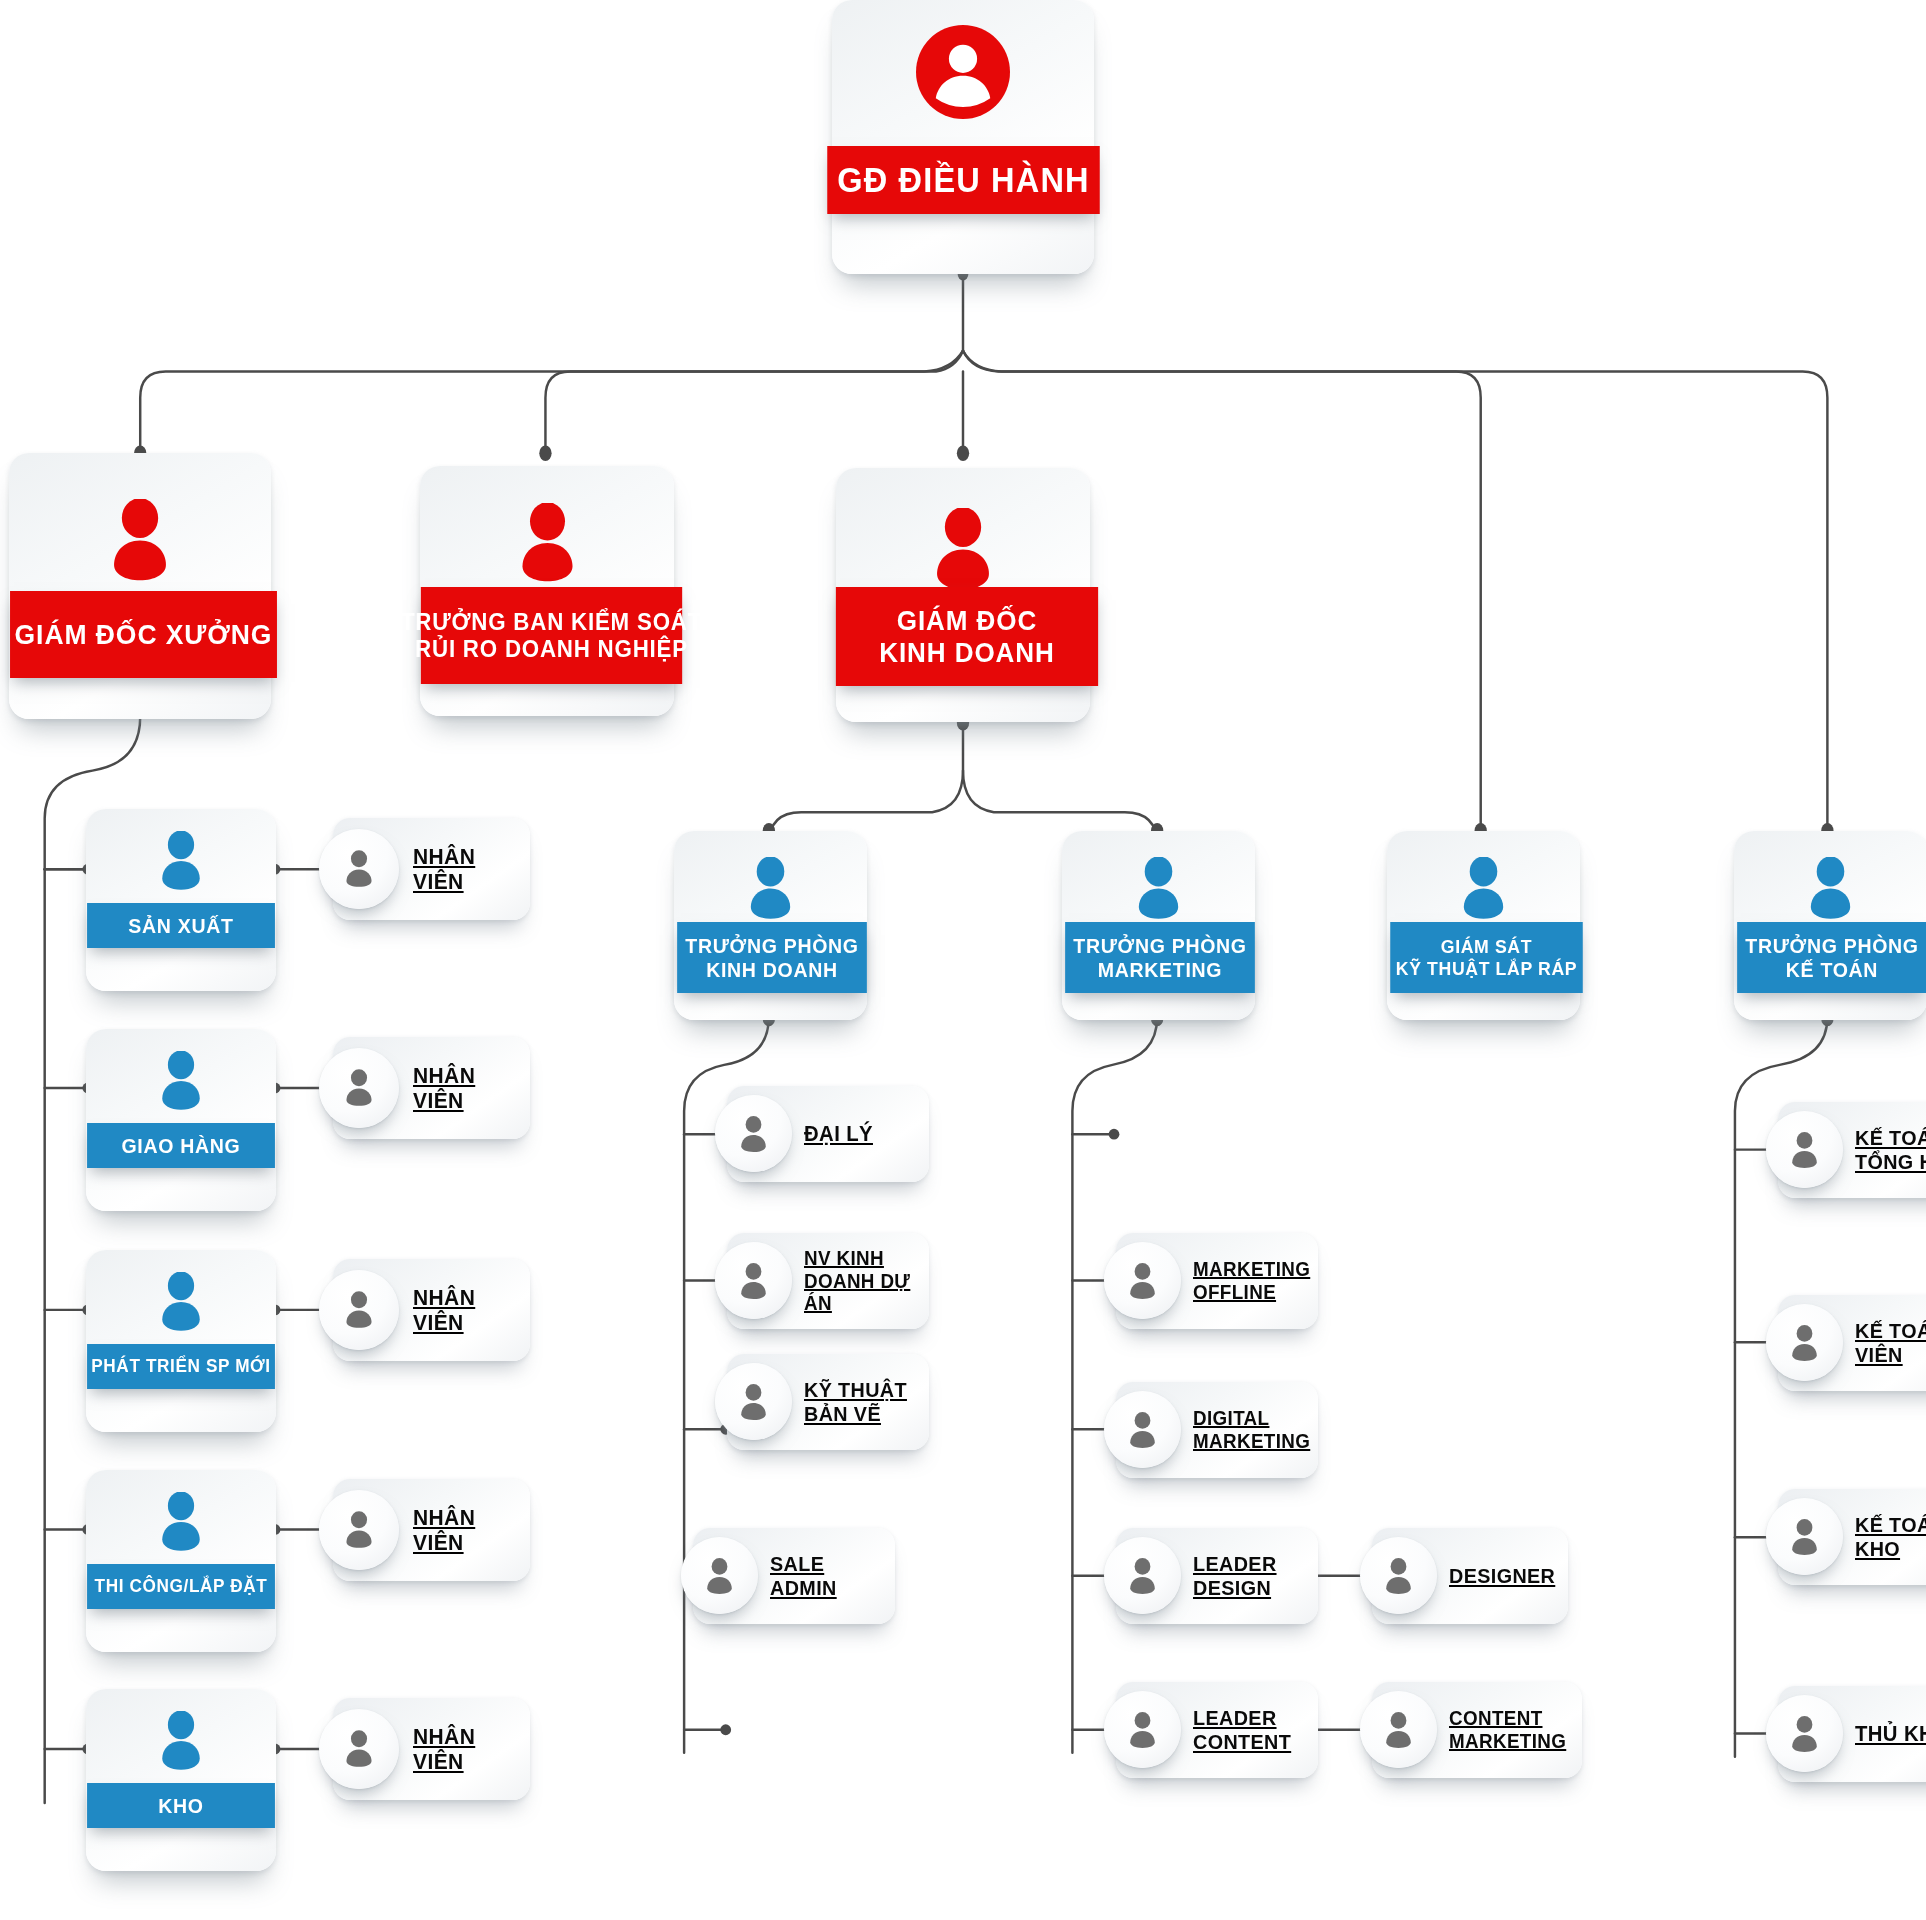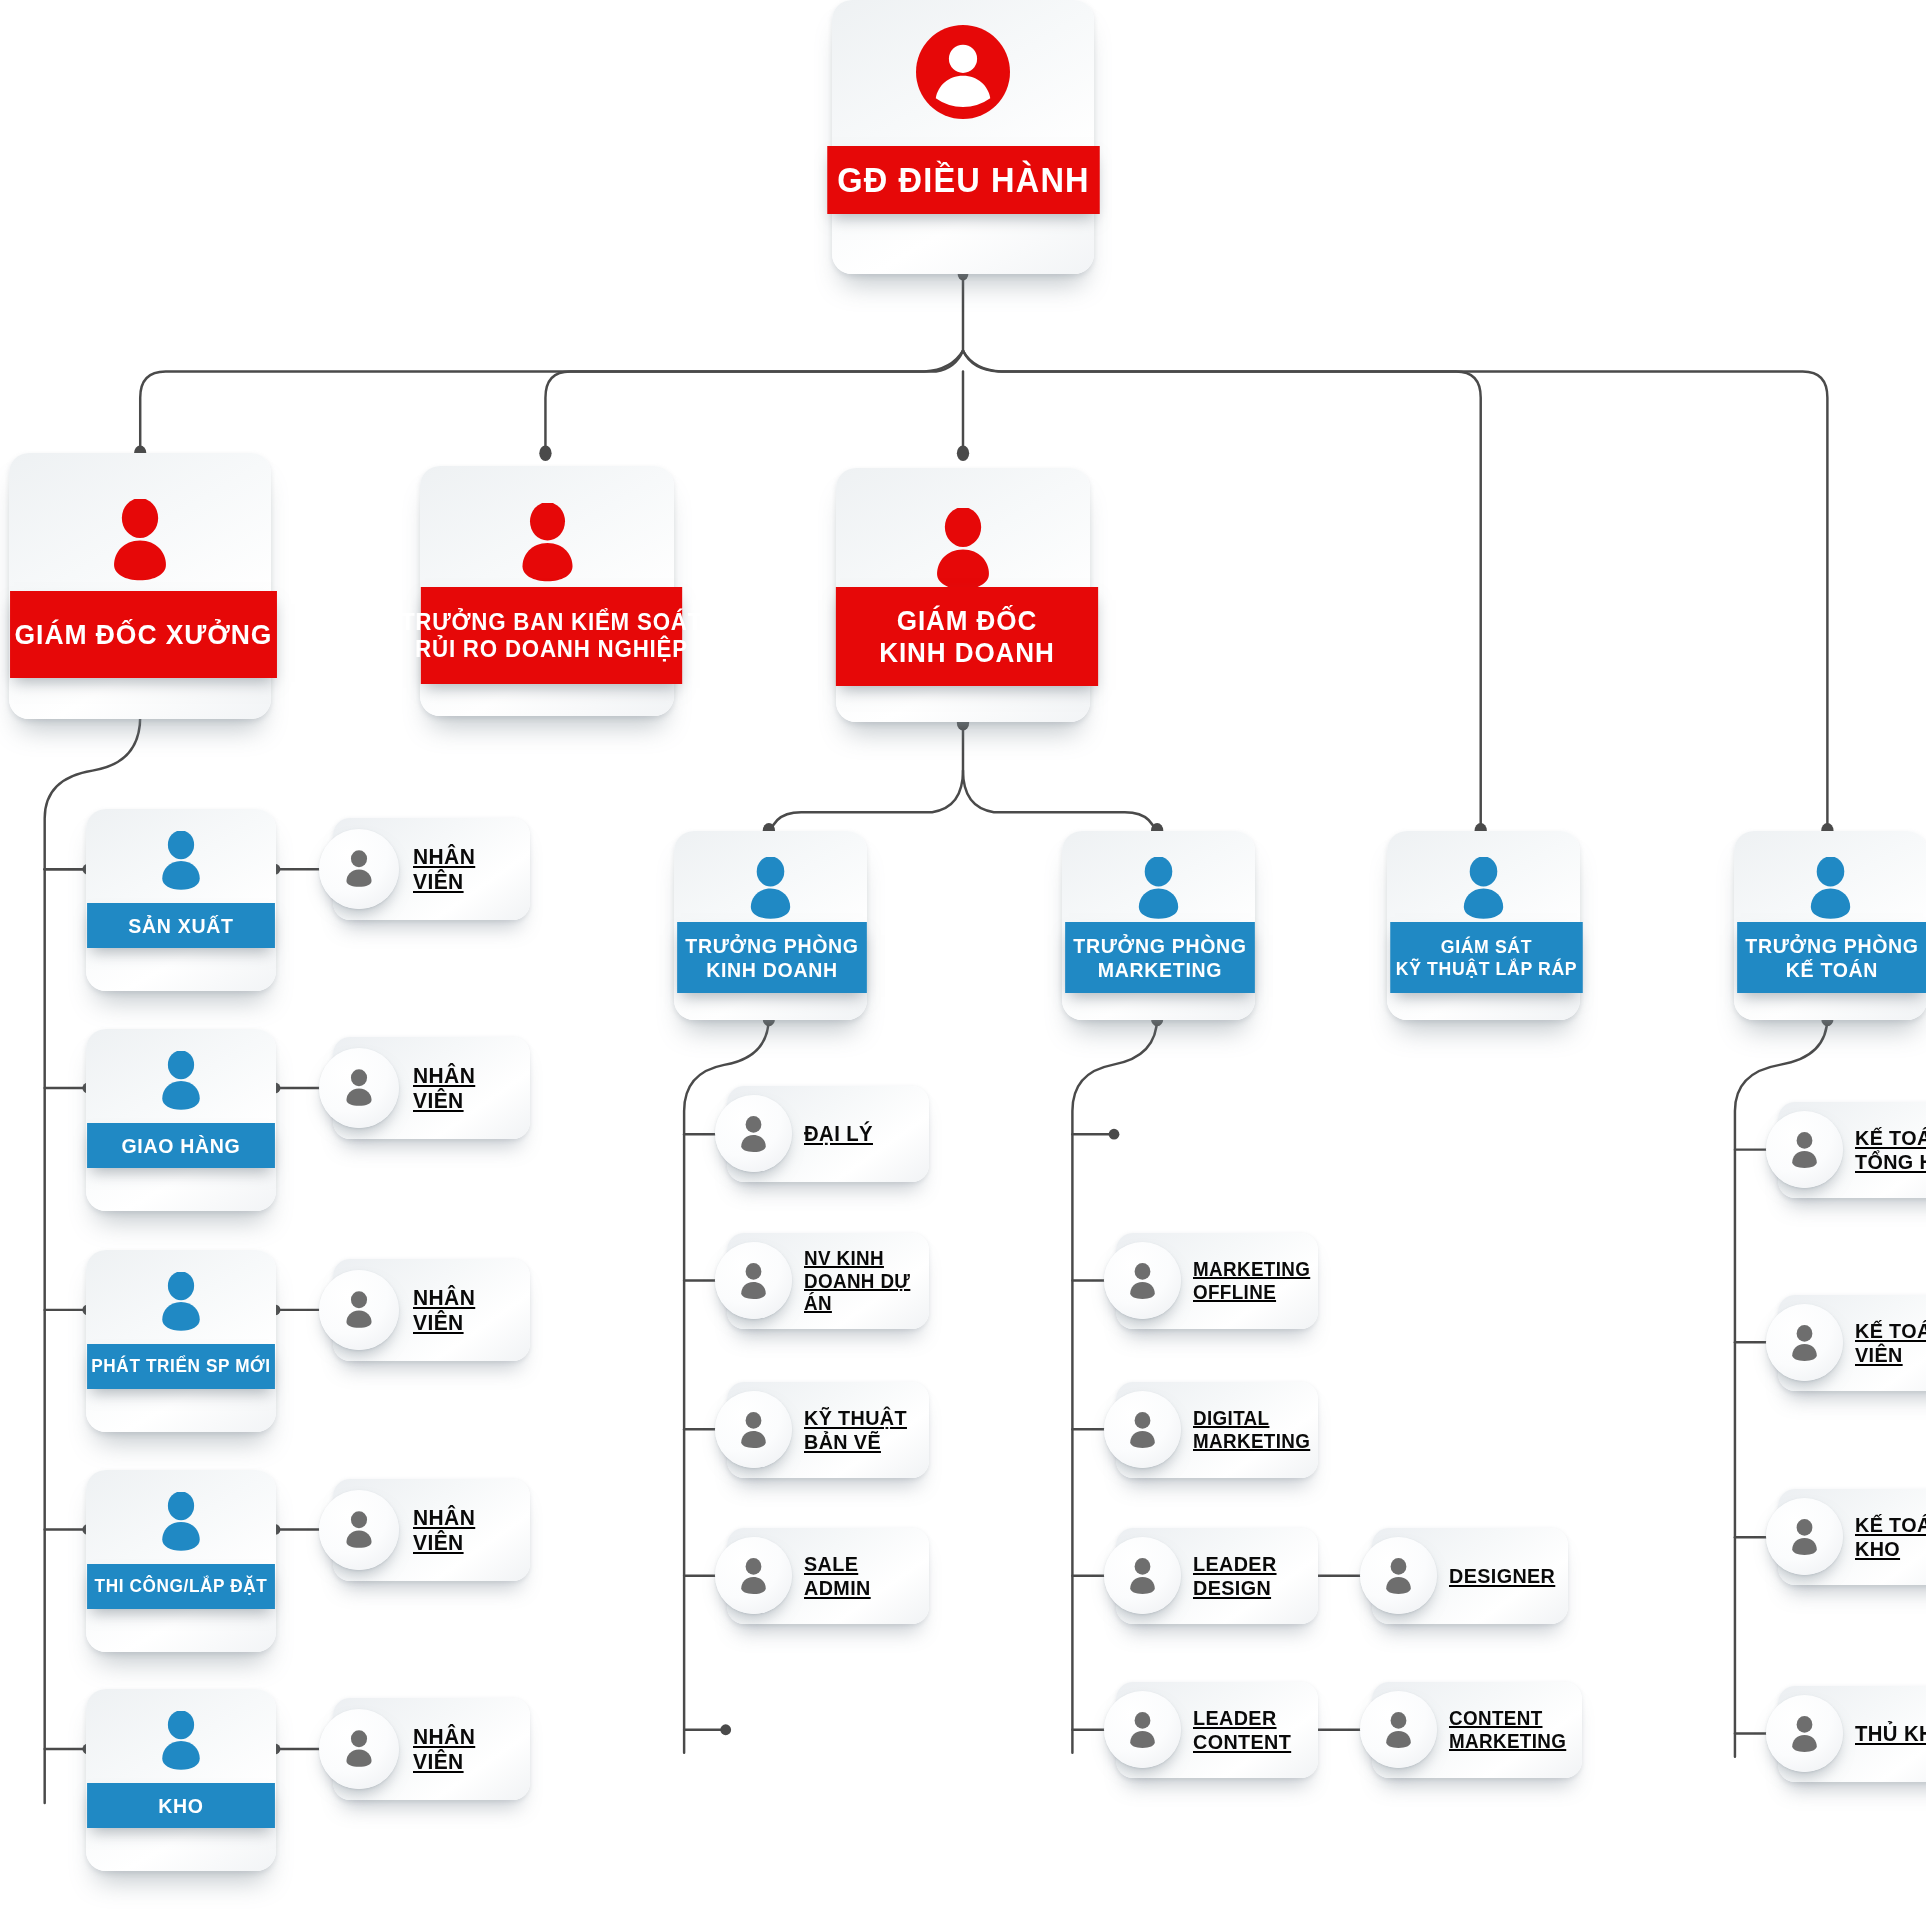--- a/index.html
+++ b/index.html
@@ -413,32 +413,32 @@
   <div class="leaf" style="left:727px; top:1086px; width:202px; height:96px;">
     <div class="badge" style="left:-12.3px; top:9.2px; width:77px; height:77px;">
       <svg width="39" height="42" viewBox="0 0 80 96">
           <ellipse cx="40" cy="26" rx="18" ry="19" fill="#6e6e6e"></ellipse>
           <path d="M40 50c-18 0-28 13-28 26 0 8 12 13 28 13s28-5 28-13c0-13-10-26-28-26z" fill="#6e6e6e"></path>
         </svg>
     </div>
     <div class="ltext" style="margin-left:77px; font-size:21.6px;">ĐẠI LÝ</div>
   </div>
 
-  <div class="leaf" style="left:727px; top:1382px; width:202px; height:96px;">
+  <div class="leaf" style="left:727px; top:1354px; width:202px; height:96px;">
     <div class="badge" style="left:-12.3px; top:9.2px; width:77px; height:77px;">
       <svg width="39" height="42" viewBox="0 0 80 96">
           <ellipse cx="40" cy="26" rx="18" ry="19" fill="#6e6e6e"></ellipse>
           <path d="M40 50c-18 0-28 13-28 26 0 8 12 13 28 13s28-5 28-13c0-13-10-26-28-26z" fill="#6e6e6e"></path>
         </svg>
     </div>
     <div class="ltext" style="margin-left:77px; font-size:21px;">KỸ THUẬT
 BẢN VẼ</div>
   </div>
 
-  <div class="leaf" style="left:727px; top:1528px; width:202px; height:96px;">
+  <div class="leaf" style="left:693px; top:1528px; width:202px; height:96px;">
     <div class="badge" style="left:-12.3px; top:9.2px; width:77px; height:77px;">
       <svg width="39" height="42" viewBox="0 0 80 96">
           <ellipse cx="40" cy="26" rx="18" ry="19" fill="#6e6e6e"></ellipse>
           <path d="M40 50c-18 0-28 13-28 26 0 8 12 13 28 13s28-5 28-13c0-13-10-26-28-26z" fill="#6e6e6e"></path>
         </svg>
     </div>
     <div class="ltext" style="margin-left:77px; font-size:21px;">SALE ADMIN</div>
   </div>
 
 

